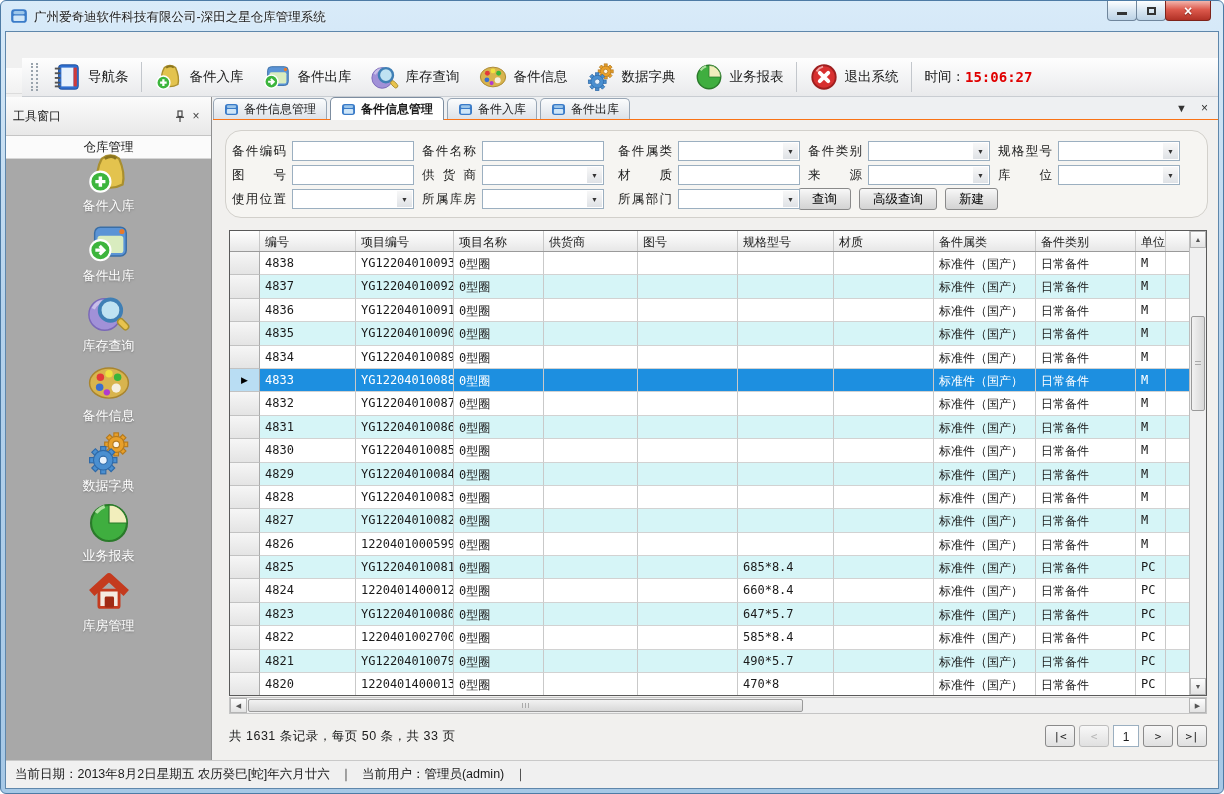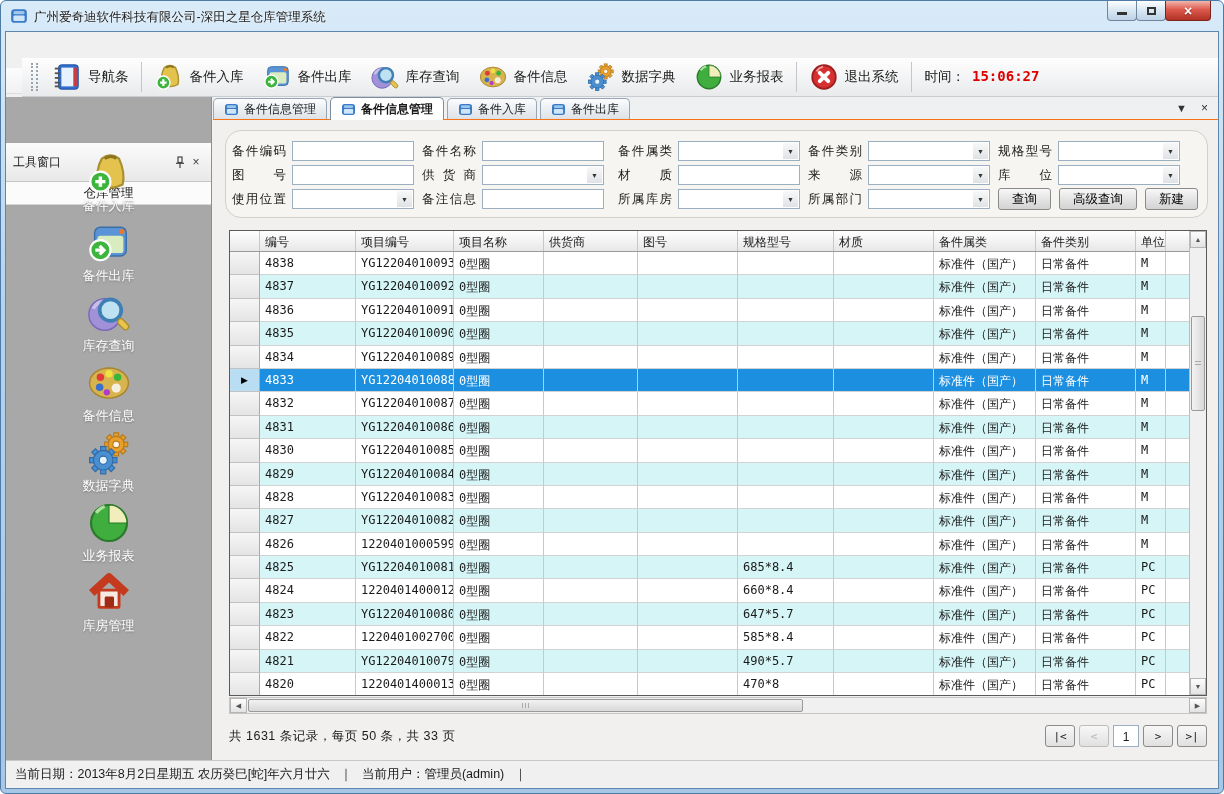--- a/index.html
+++ b/index.html
@@ -30,28 +30,28 @@
   .menu-item { padding:5px 11px; font-size:12.5px; }
 
   
   .toolbar { position:absolute; top:26px; left:16px; right:0; height:39px;
              background:linear-gradient(#fefefe,#e9eaec); border-bottom:1px solid #c9cdd2;
              display:flex; align-items:center; padding:0 4px; }
   .tb-handle { width:7px; height:28px; border-left:2px dotted #9aa4ad; border-right:2px dotted #9aa4ad; margin:0 5px; }
   .tb-item { display:flex; align-items:center; gap:6px; padding:0 9px; font-size:13.5px; white-space:nowrap; }
   .tb-item svg { width:30px; height:30px; }
   .tb-sep { width:1px; height:30px; background:#c3c7cc; margin:0 3px; }
-  .tb-time { display:flex; gap:7px; padding:0 10px; font-size:13.5px; }
+  .tb-time { display:flex; align-items:center; padding:0 10px; font-size:13.5px; }
   .tb-time-value { color:#e00000; font-weight:bold; font-family:"DejaVu Sans Mono",monospace; font-size:14px; }
 
   
   .sidebar { position:absolute; left:0; top:65px; width:206px; bottom:28px; background:#a8a8a8;
              border-right:1px solid #8f8f8f; }
   .dockbar { height:39px; background:linear-gradient(#fbfbfb,#e8e8e8); border-bottom:1px solid #c5c5c5;
-             display:flex; align-items:center; padding:16px 7px;margin-top:46px; }
+             display:flex; align-items:center; padding:16px 7px; }
   .dock-title { flex:1; font-size:12px; }
   .dock-btn { width:16px; height:15px; display:flex; align-items:center; justify-content:center; color:#444; font-size:12px; }
   .group-header { height:23px; background:#fbfbfb; border-bottom:1px solid #d6d6d6; text-align:center;
                   line-height:23px; font-size:12.5px; }
   .side-items { position:absolute; top:44px; left:0; right:0; bottom:0; display:flex; flex-direction:column;
                 align-items:center; padding-top:9px; }
   .side-item { height:70px; width:100%; display:flex; flex-direction:column; align-items:center; color:#fff;
                font-size:13px; cursor:default; }
   .side-item svg { width:46px; height:46px; }
   .side-item span.lbl { margin-top:1px; text-shadow:0 1px 2px #777; }
@@ -465,24 +465,20 @@
               </div>
           </div>
           <div class="srow">
             <div class="sgroup">
                 <span class="slabel">使用位置</span>
                 <div class="sselect">
                   <span class="arrow">▼</span>
                 </div>
               </div>
             <div class="sgroup">
-                <span class="slabel">备注信息</span>
-                <div class="sinput"></div>
-              </div>
-            <div class="sgroup">
                 <span class="slabel">所属库房</span>
                 <div class="sselect">
                   <span class="arrow">▼</span>
                 </div>
               </div>
             <div class="sgroup">
                 <span class="slabel">所属部门</span>
                 <div class="sselect">
                   <span class="arrow">▼</span>
                 </div>

